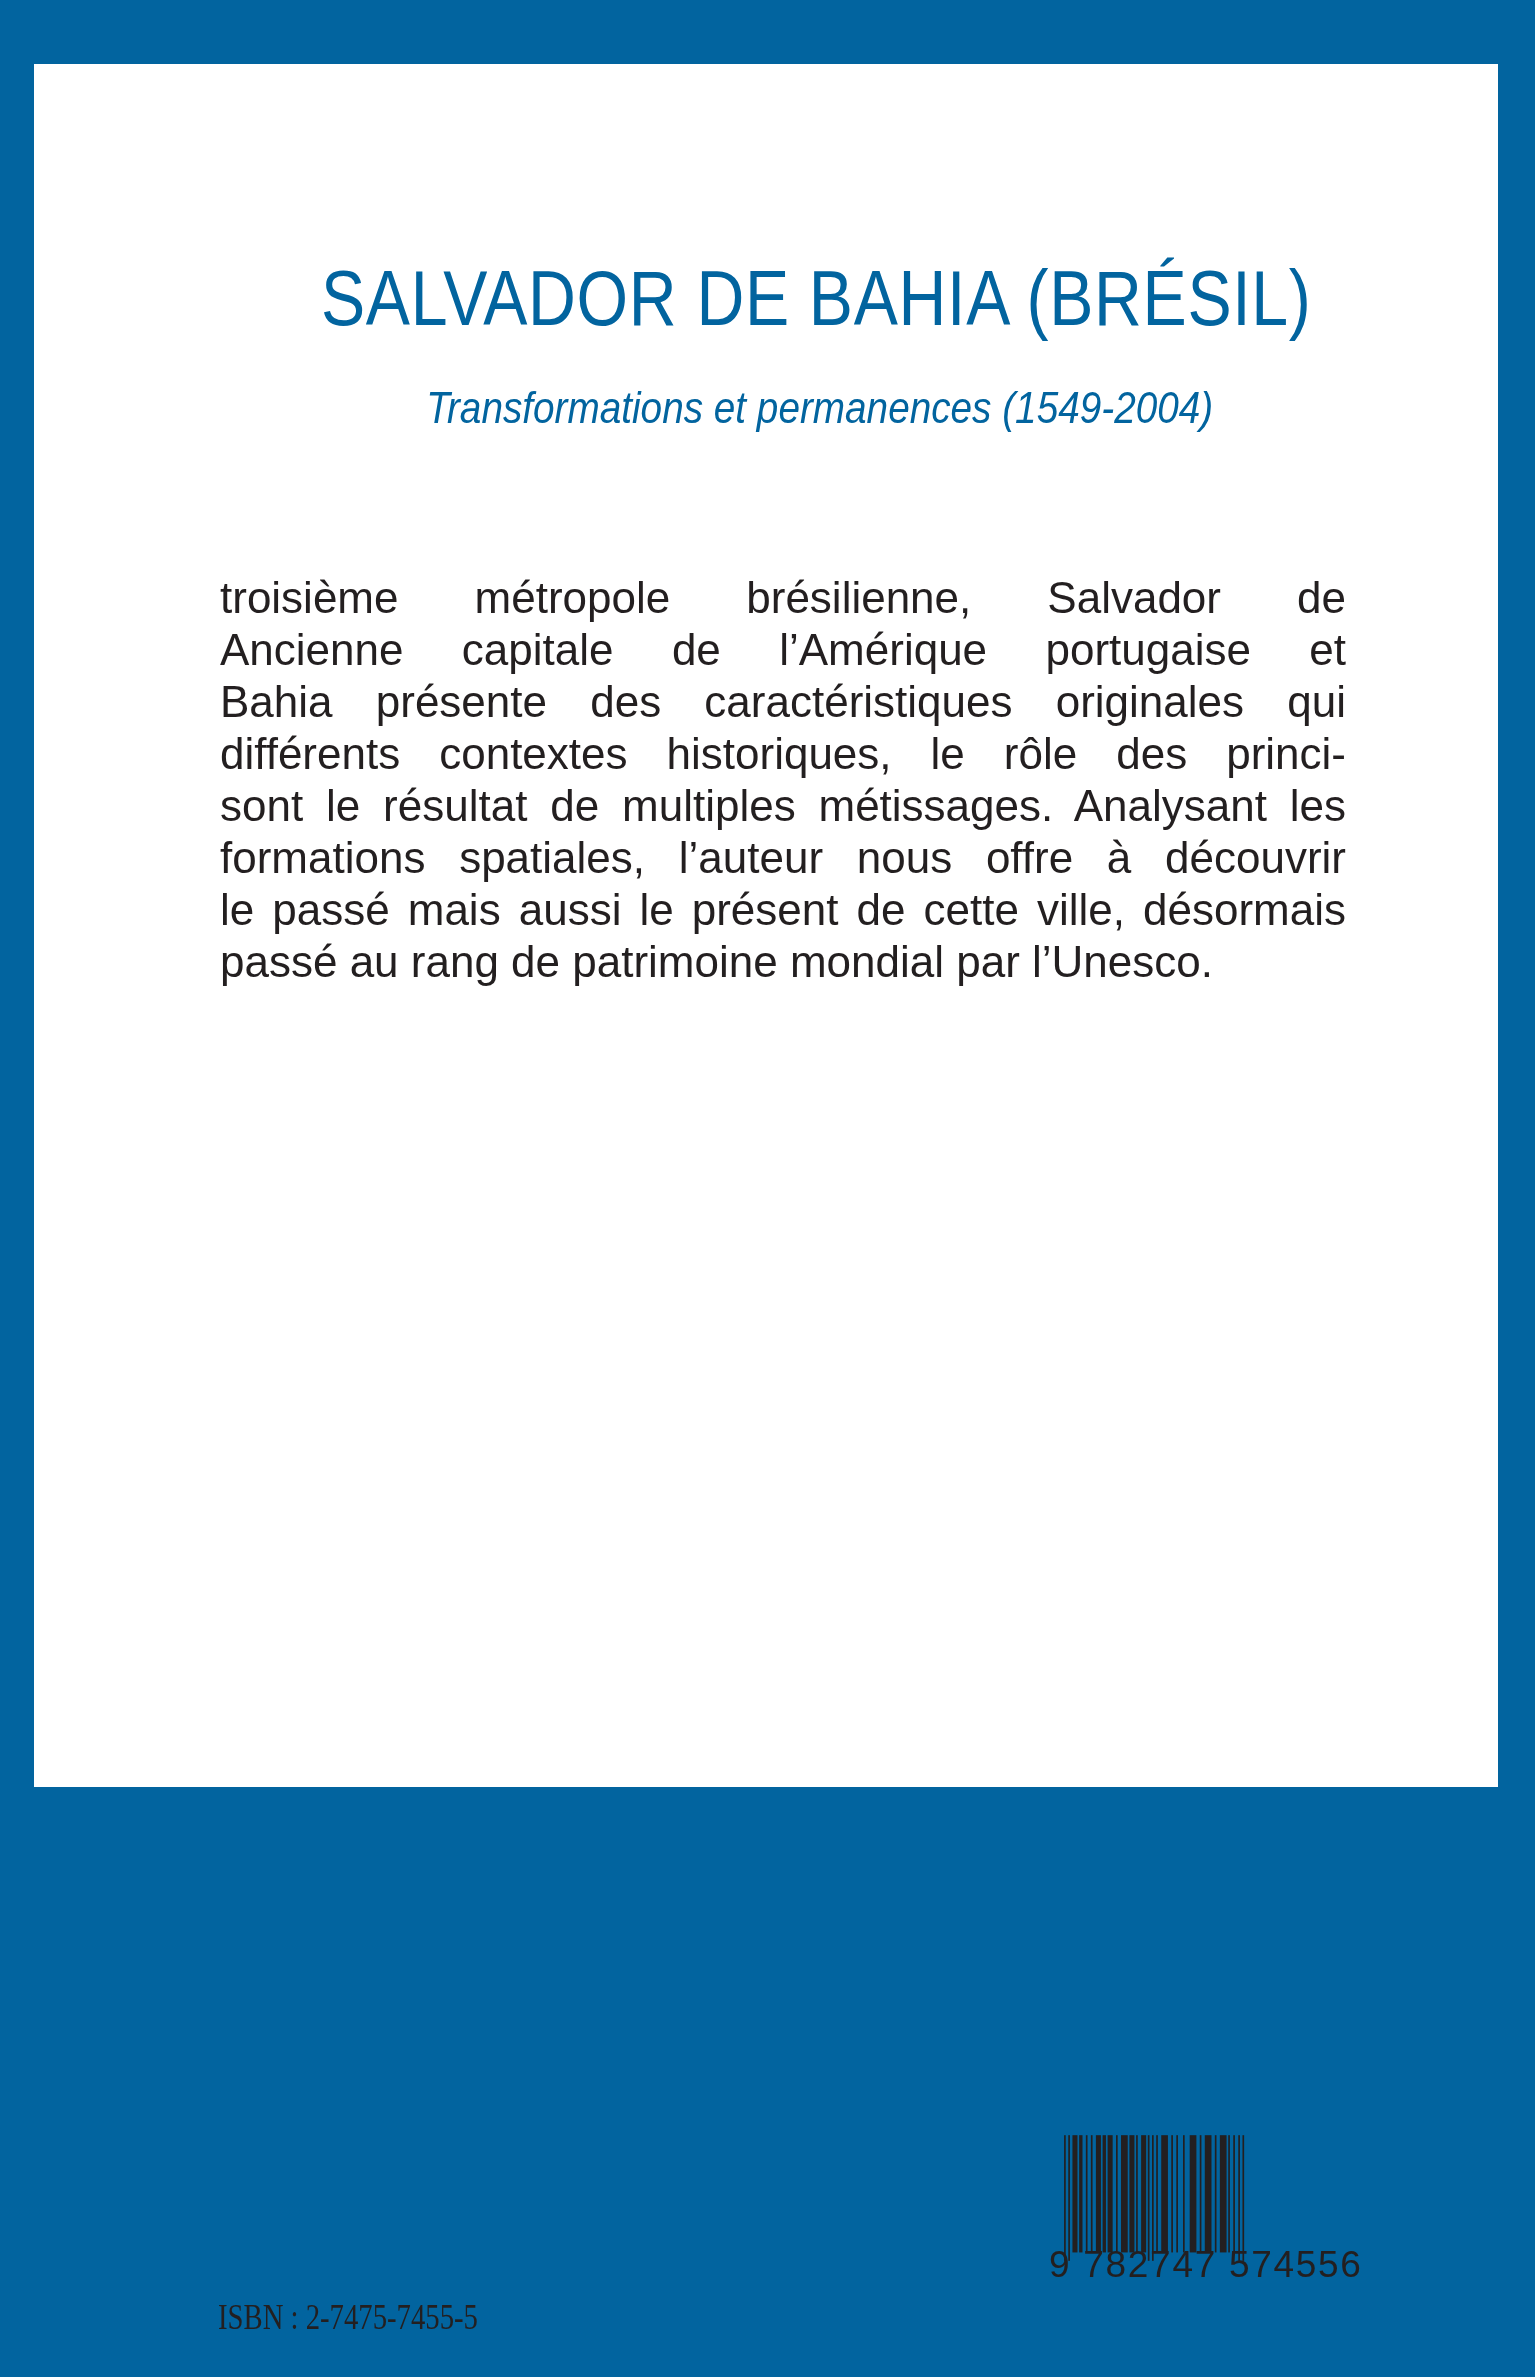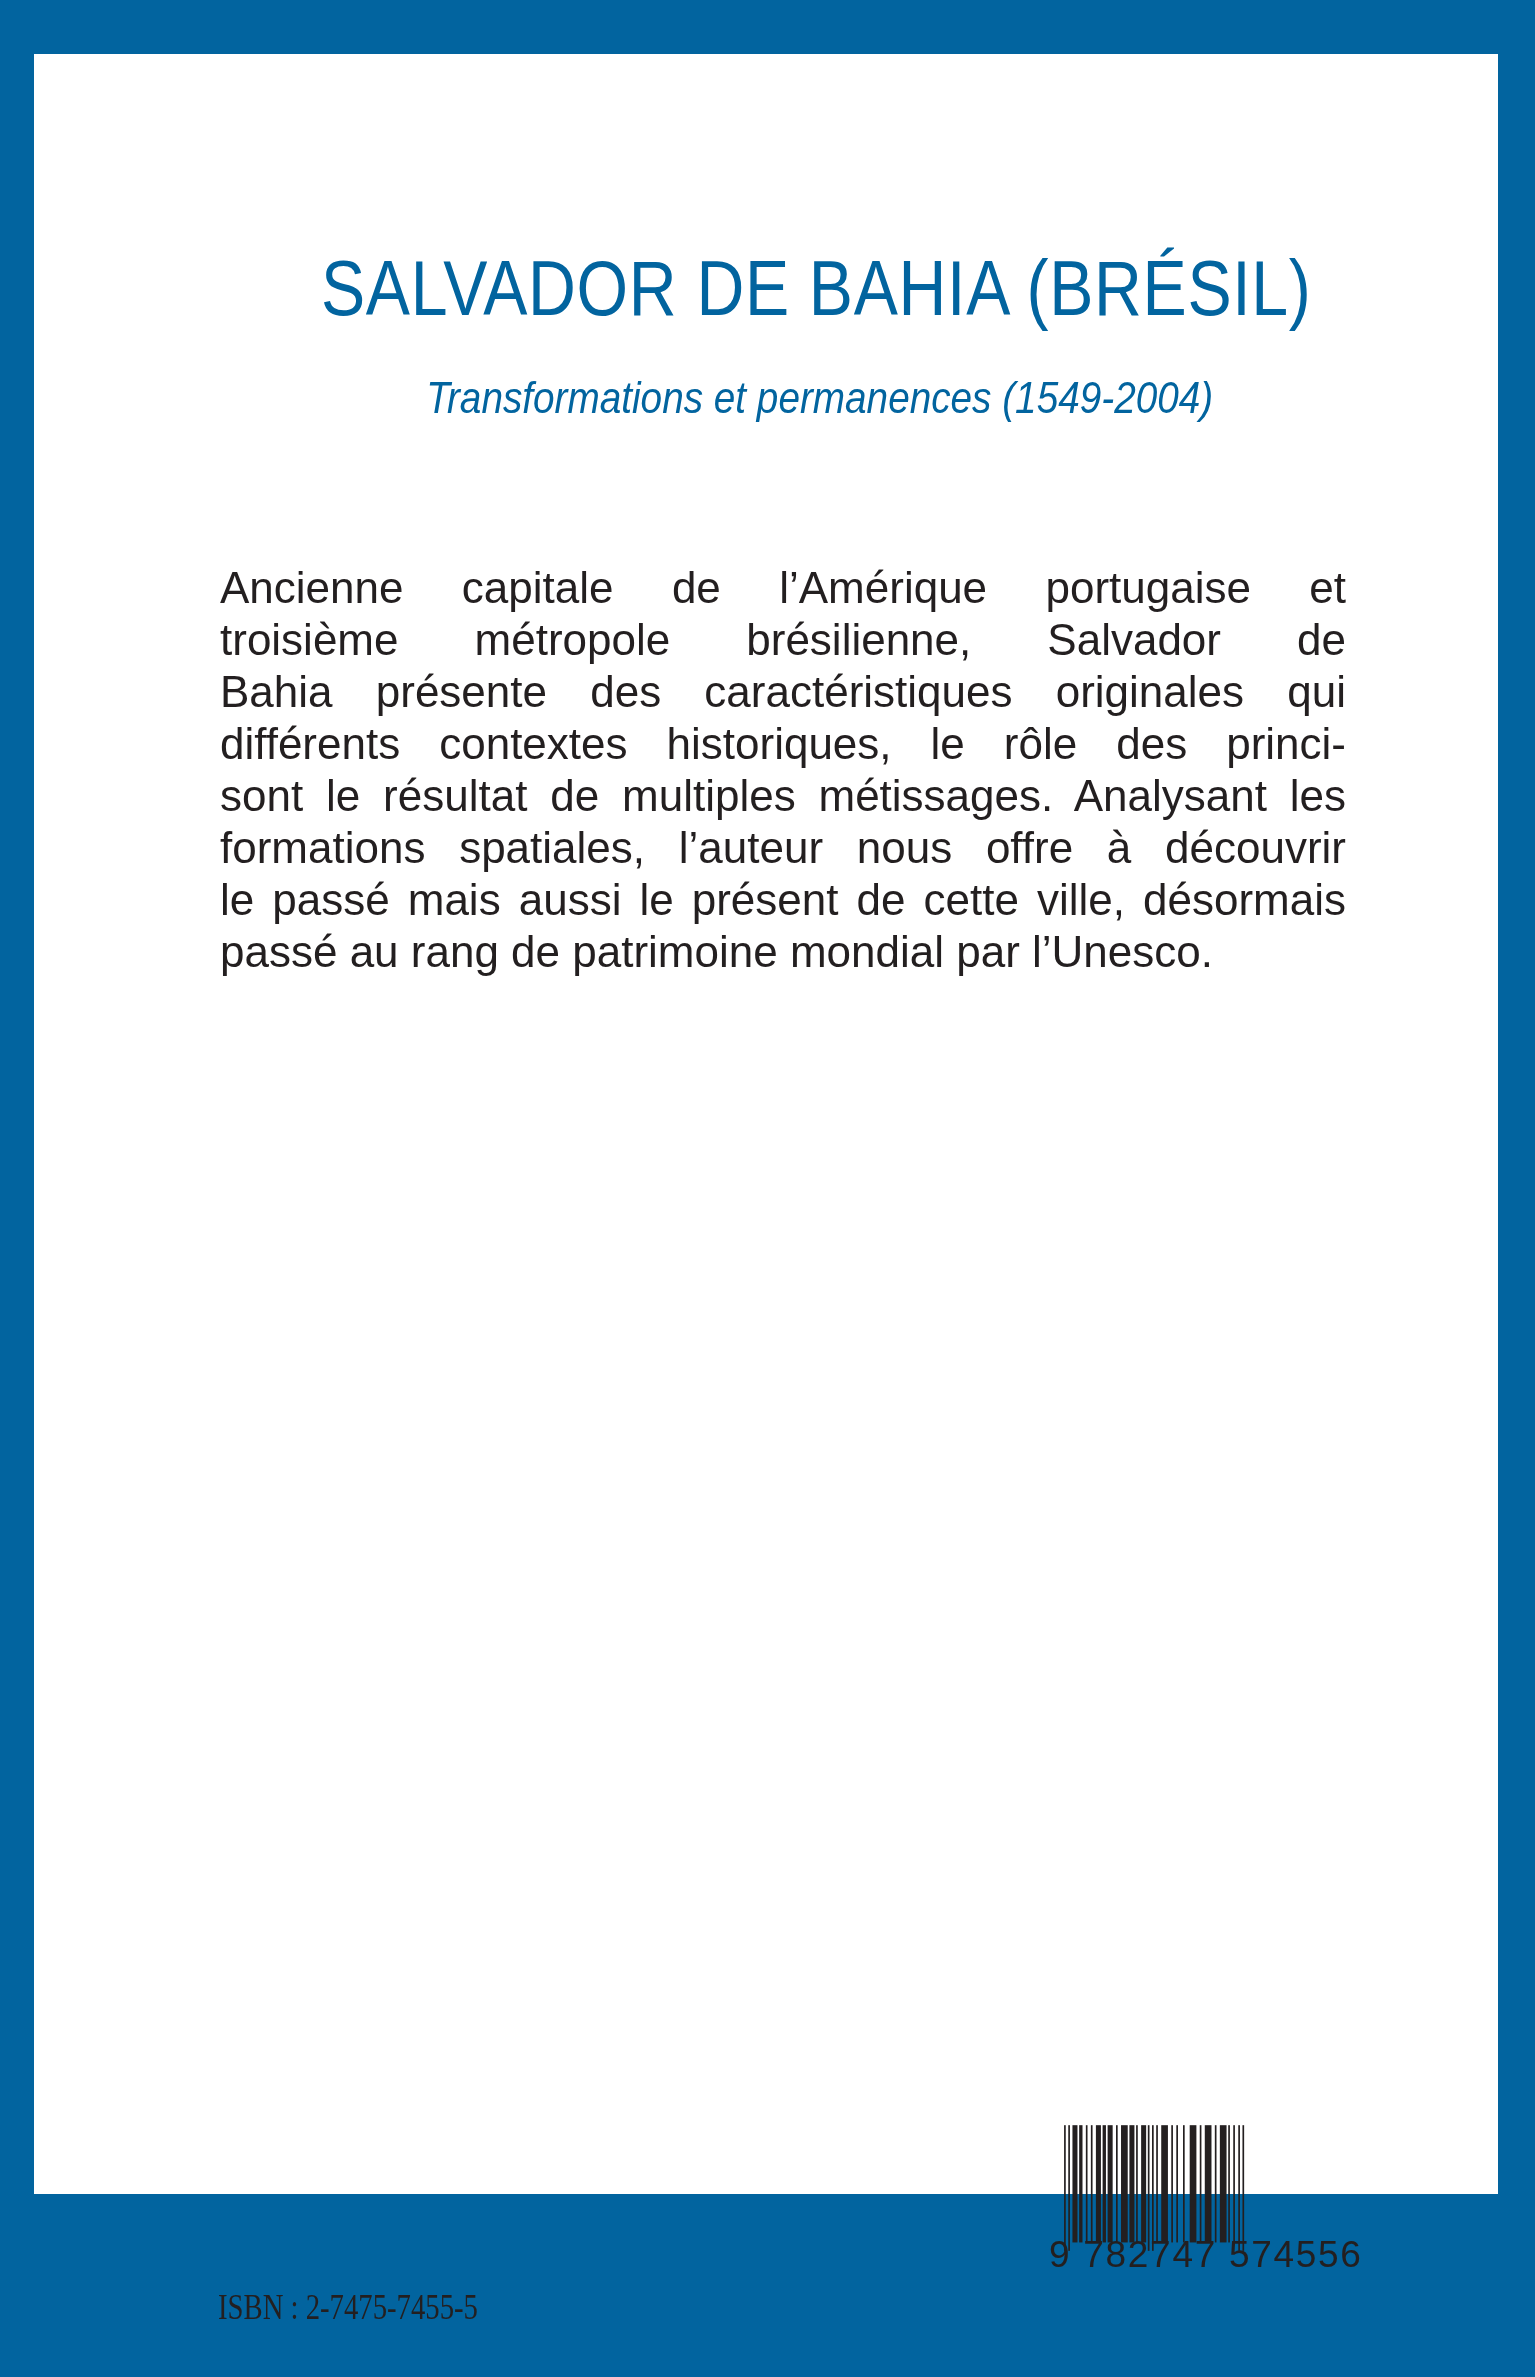--- a/index.html
+++ b/index.html
@@ -1,17 +1,17 @@
 <!DOCTYPE html>
 <html style="font-size:13.4px"><head>
   <meta charset="utf-8">
   <style>
     html, body { margin:0; padding:0; }
     body { width:1535px; height:2377px; background:#02649f; position:relative; overflow:hidden; }
-    .page { position:absolute; left:34px; top:54px; width:1464px; height:2140px; background:#ffffff; }
+    .page { position:absolute; left:34px; top:64px; width:1464px; height:1723px; background:#ffffff; }
     .title { position:absolute; left:0; width:1464px; top:190px; text-align:center; padding-left:117px; box-sizing:border-box;
       font-family:"Liberation Sans", sans-serif; font-size:77px; color:#02649f; letter-spacing:0.8px; transform:scaleX(0.86); transform-origin:center; white-space:nowrap; }
     .subtitle { position:absolute; left:0; width:1464px; top:319px; text-align:center; padding-left:122px; box-sizing:border-box;
       font-family:"Liberation Sans", sans-serif; font-style:italic; font-size:44px; color:#02649f; white-space:nowrap; transform:scaleX(0.88); }
     .body-text { position:absolute; left:186px; top:508px; width:1126px;
       font-family:"Liberation Sans", sans-serif; font-size:44px; line-height:52px; color:#231f20; }
     .line { display:block; text-align:justify; text-align-last:justify; white-space:nowrap; height:52px; }
     .line.last { text-align-last:left; }
     .isbn { position:absolute; left:184px; top:2234px; font-family:"Liberation Serif", serif; font-size:35px; color:#231f20; transform:scaleX(0.82); transform-origin:left; white-space:nowrap; }
     .barcode { position:absolute; left:1015px; top:2071px; width:268px; height:151px; }
@@ -19,22 +19,22 @@
     .barcode-digits { position:absolute; left:0; top:109px; font-family:Liberation Sans, sans-serif; font-size:37px; color:#231f20; white-space:nowrap; letter-spacing:1.7px; }
   </style>
 </head>
 <body>
 
 <div class="page">
   <div class="title">SALVADOR DE BAHIA (BRÉSIL)</div>
   <div class="subtitle">Transformations et permanences (1549-2004)</div>
 
   <div class="body-text">
+    <span class="line">troisième métropole brésilienne, Salvador de</span>
     <span class="line">Ancienne capitale de l’Amérique portugaise et</span>
-    <span class="line">troisième métropole brésilienne, Salvador de</span>
     <span class="line">Bahia présente des caractéristiques originales qui</span>
     <span class="line">différents contextes historiques, le rôle des princi-</span>
     <span class="line">sont le résultat de multiples métissages. Analysant les</span>
     <span class="line">formations spatiales, l’auteur nous offre à découvrir</span>
     <span class="line">le passé mais aussi le présent de cette ville, désormais</span>
     <span class="line last">passé au rang de patrimoine mondial par l’Unesco.</span>
   </div>
 
   <div class="isbn">ISBN : 2-7475-7455-5</div>
 

